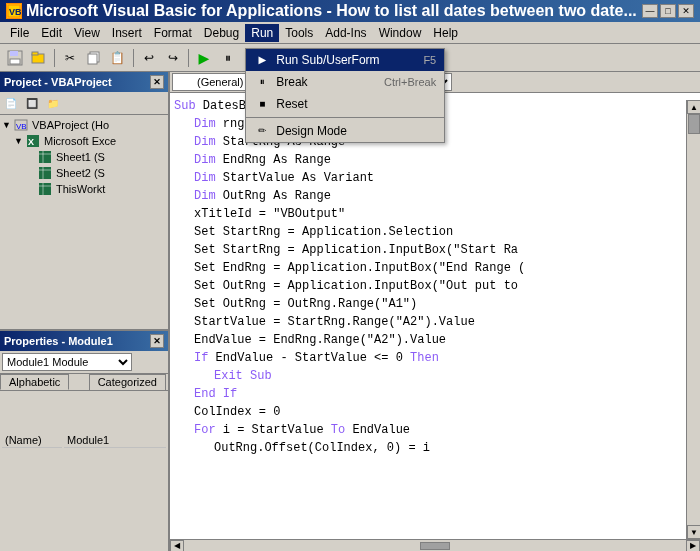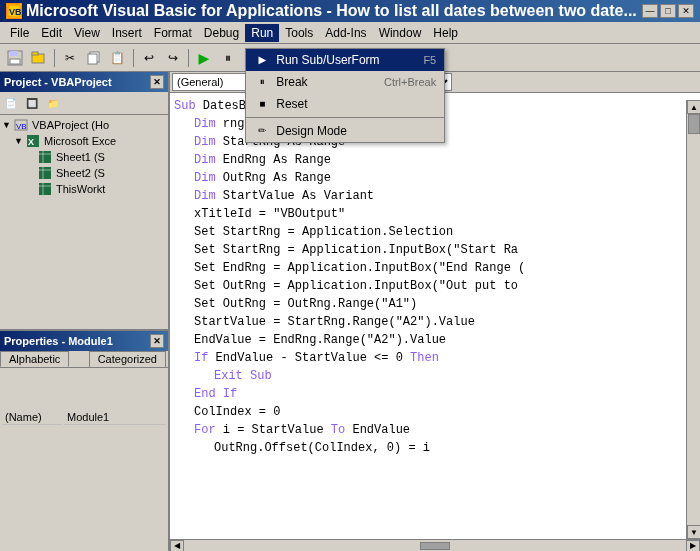--- a/index.html
+++ b/index.html
@@ -73,21 +73,21 @@
     .props-tab.active { background: #d4d0c8; border-bottom: 1px solid #d4d0c8; }
 
     .props-table { width: 100%; font-size: 11px; margin-top: 40px; }
     .props-table td { padding: 1px 3px; border-bottom: 1px solid #c0c0c0; }
     .props-table td:first-child { width: 60px; }
 
     
     .code-panel { flex: 1; display: flex; flex-direction: column; background: white; overflow: hidden; position: relative; }
     .code-toolbar { display: flex; align-items: center; background: #d4d0c8; border-bottom: 1px solid #808080; padding: 1px 2px; }
     .code-select { font-size: 11px; background: white; border: 1px solid #808080; height: 18px; }
-    .code-select-general { width: 130px; }
+    .code-select-general { width: 130px; padding-left: 20px; }
     .code-select-declarations { width: 150px; }
     .code-area { flex: 1; overflow: auto; padding: 4px; font-family: 'Courier New', monospace; font-size: 12px; color: #000080; background: white; }
     .code-line { line-height: 18px; white-space: nowrap; }
     .code-keyword { color: #8b5cf6; }
     .code-normal { color: #000000; }
     .code-indent1 { padding-left: 20px; }
     .code-indent2 { padding-left: 40px; }
     .code-scrollbar { height: 12px; background: #d4d0c8; display: flex; align-items: center; border-top: 1px solid #808080; }
 
     
@@ -299,20 +299,25 @@
       </div>
     </div>
 
     <div class="properties-panel">
       <div class="panel-title-bar">
         <span>Properties - Module1</span>
         <div class="panel-title-controls">
           <div class="panel-close-btn">✕</div>
         </div>
       </div>
+      <div class="props-toolbar">
+        <select class="props-select">
+          <option>Module1 Module</option>
+        </select>
+      </div>
       <div class="props-tabs">
         <div class="props-tab active">Alphabetic</div>
         <div class="props-tab">Categorized</div>
       </div>
       <table class="props-table">
         <tbody>
           <tr>
             <td>(Name)</td>
             <td>Module1</td>
           </tr>
@@ -338,24 +343,24 @@
       <div class="code-line code-indent1">
         <span class="code-keyword">Dim</span><span class="code-normal"> rng</span>
       </div>
       <div class="code-line code-indent1">
         <span class="code-keyword">Dim</span><span class="code-normal"> StartRng As Range</span>
       </div>
       <div class="code-line code-indent1">
         <span class="code-keyword">Dim</span><span class="code-normal"> EndRng As Range</span>
       </div>
       <div class="code-line code-indent1">
+        <span class="code-keyword">Dim</span><span class="code-normal"> StartValue As Variant</span>
+      </div>
+      <div class="code-line code-indent1">
         <span class="code-keyword">Dim</span><span class="code-normal"> OutRng As Range</span>
-      </div>
-      <div class="code-line code-indent1">
-        <span class="code-keyword">Dim</span><span class="code-normal"> StartValue As Variant</span>
       </div>
       <div class="code-line code-indent1">
         <span class="code-normal">xTitleId = "VBOutput"</span>
       </div>
       <div class="code-line code-indent1">
         <span class="code-normal">Set StartRng = Application.Selection</span>
       </div>
       <div class="code-line code-indent1">
         <span class="code-normal">Set StartRng = Application.InputBox("Start Ra</span>
       </div>

